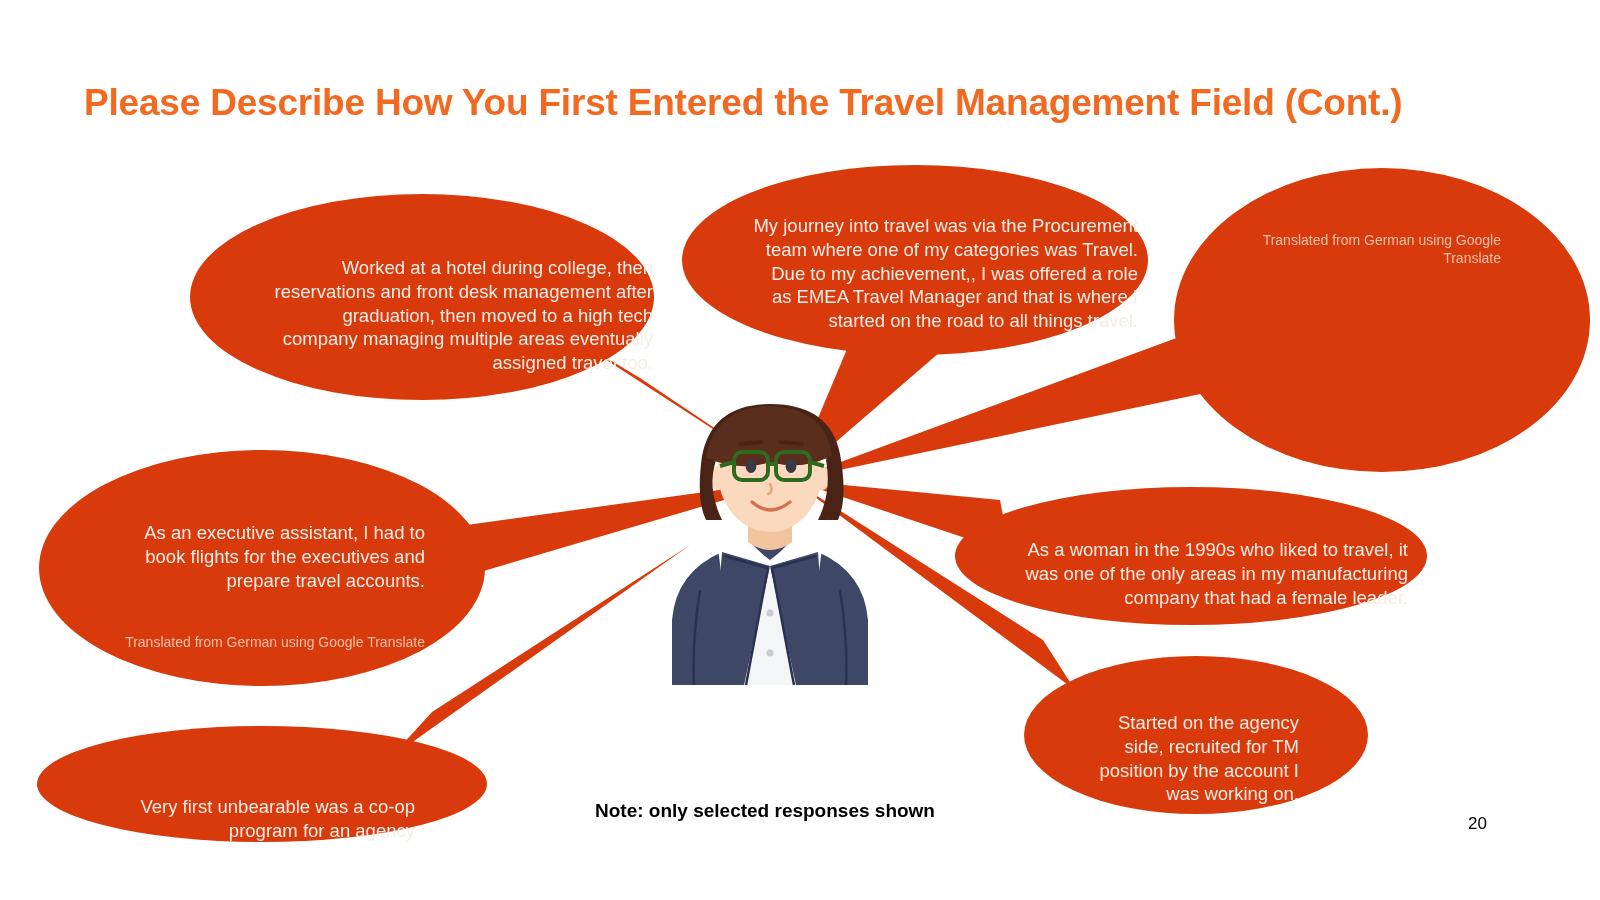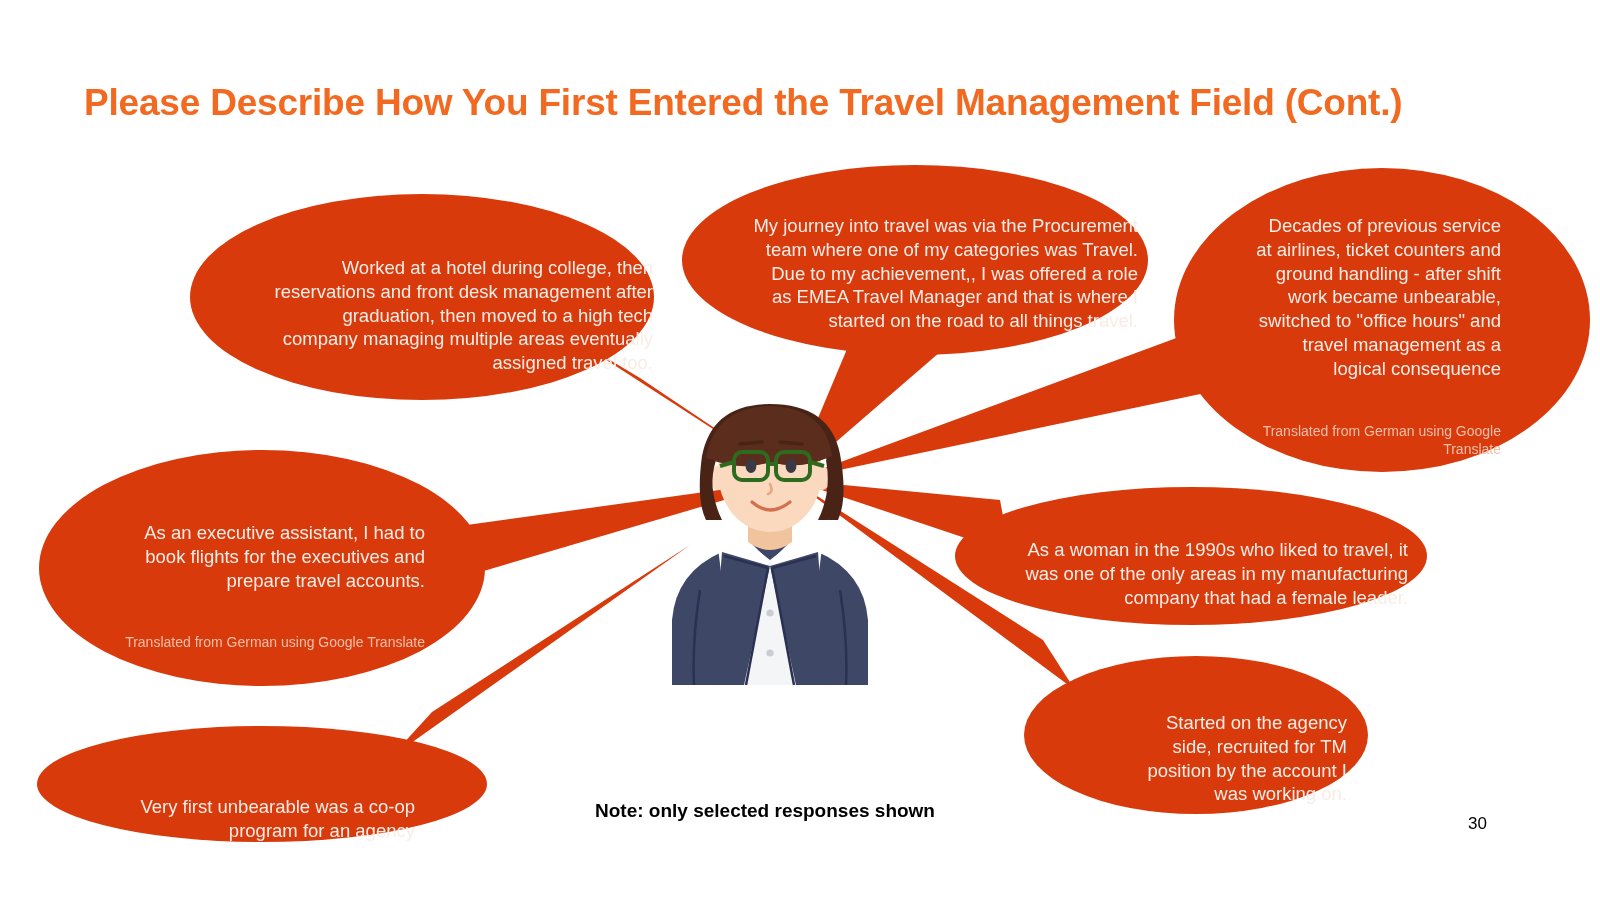--- a/index.html
+++ b/index.html
@@ -162,37 +162,36 @@
 
   <div class="bubble-text" style="left:243px; top:232px; width:382px;margin-left:28px;">
     <div>Worked at a hotel during college, then reservations and front desk management after graduation, then moved to a high tech company managing multiple areas eventually assigned travel too.</div>
   </div>
 
   <div class="bubble-text" style="left:748px; top:190px; width:390px;">
     <div>My journey into travel was via the Procurement team where one of my categories was Travel.  Due to my achievement,, I was offered a role as EMEA Travel Manager and that is where I started on the road to all things travel.</div>
   </div>
 
   <div class="bubble-text" style="left:1253px; top:190px; width:248px;">
-    <div>Decades of previous service at airlines, ticket counters and ground handling - after shift work became unbearable, switched to "office hours" and travel management as a logical consequence</div>
     <div class="bubble-note">Translated from German using Google Translate</div>
   </div>
 
   <div class="bubble-text" style="left:105px; top:497px; width:320px;">
     <div>As an executive assistant, I had to book flights for the executives and prepare travel accounts.</div>
     <div class="bubble-note">Translated from German using Google Translate</div>
   </div>
 
   <div class="bubble-text" style="left:1018px; top:514px; width:390px;">
     <div>As a woman in the 1990s who liked to travel, it was one of the only areas in my manufacturing company that had a female leader.</div>
   </div>
 
-  <div class="bubble-text" style="left:1094px; top:687px; width:205px;margin-left:48px;">
+  <div class="bubble-text" style="left:1094px; top:687px; width:205px;">
     <div>Started on the agency side, recruited for TM position by the account I was working on.</div>
   </div>
 
   <div class="bubble-text" style="left:105px; top:771px; width:310px;">
     <div>Very first unbearable was a co-op program for an agency</div>
   </div>
 
   <div id="footer-note">Note: only selected responses shown</div>
-  <div id="page-number">30</div>
+  <div id="page-number">20</div>
 
 </div>
 
 </body></html>

